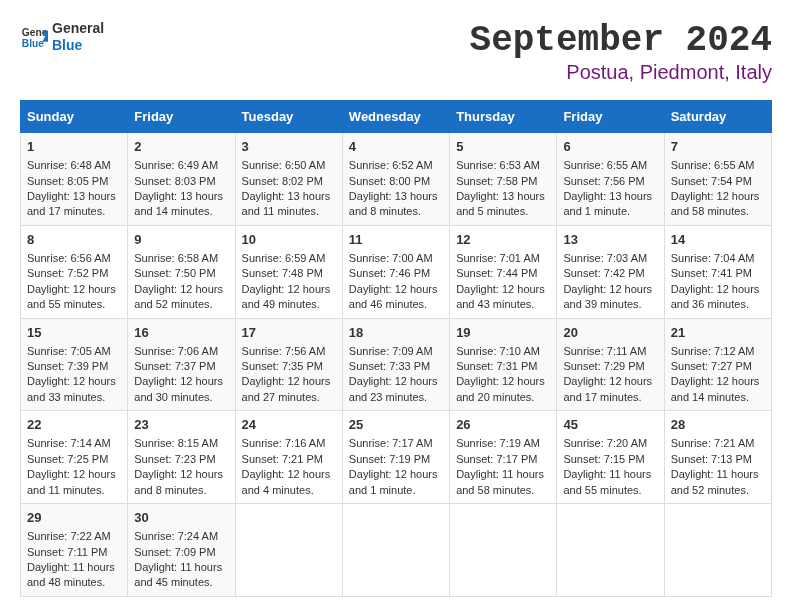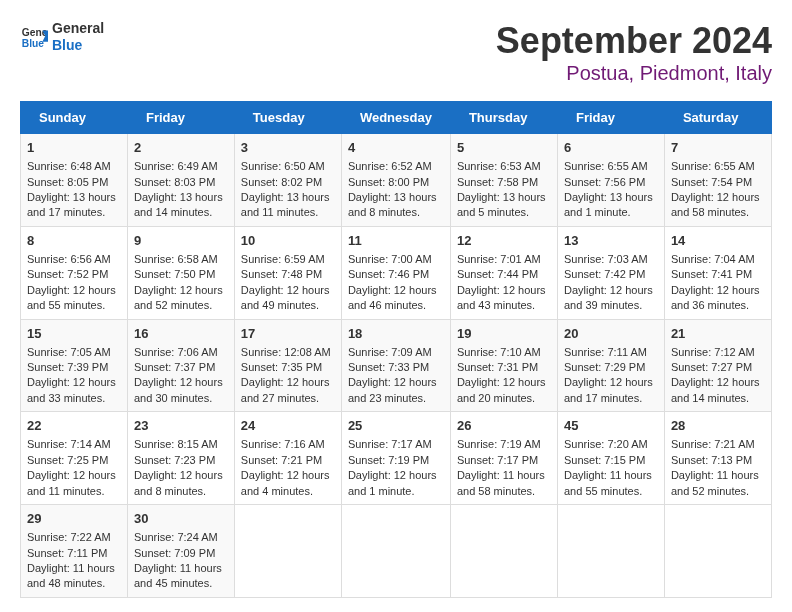--- a/index.html
+++ b/index.html
@@ -25,34 +25,35 @@
       width: 28px;
       height: 28px;
     }
     .title-area {
       text-align: right;
     }
     .month-title {
       font-size: 36px;
       font-weight: bold;
       color: #333;
+      font-family: Liberation Mono, monospace;
     }
     .location {
       font-size: 20px;
       color: #701a75;
     }
     table {
       width: 100%;
       border-collapse: collapse;
       font-size: 11px;
     }
     thead tr th {
       background: #1a6fc4;
       color: #fff;
-      padding: 8px 18px;
+      padding: 8px 6px;
       text-align: left;
       font-size: 13px;
       font-weight: bold;
       border: 1px solid #1a6fc4;
     }
     tbody tr td {
       vertical-align: top;
       padding: 5px 6px;
       border: 1px solid #ddd;
       width: 14.28%;
@@ -206,21 +207,21 @@
           <div>Daylight: 12 hours and 33 minutes.</div>
         </td>
         <td>
           <span class="day-num">16</span>
           <div>Sunrise: 7:06 AM</div>
           <div>Sunset: 7:37 PM</div>
           <div>Daylight: 12 hours and 30 minutes.</div>
         </td>
         <td>
           <span class="day-num">17</span>
-          <div>Sunrise: 12:08 AM</div>
+          <div>Sunrise: 7:56 AM</div>
           <div>Sunset: 7:35 PM</div>
           <div>Daylight: 12 hours and 27 minutes.</div>
         </td>
         <td>
           <span class="day-num">18</span>
           <div>Sunrise: 7:09 AM</div>
           <div>Sunset: 7:33 PM</div>
           <div>Daylight: 12 hours and 23 minutes.</div>
         </td>
         <td>

